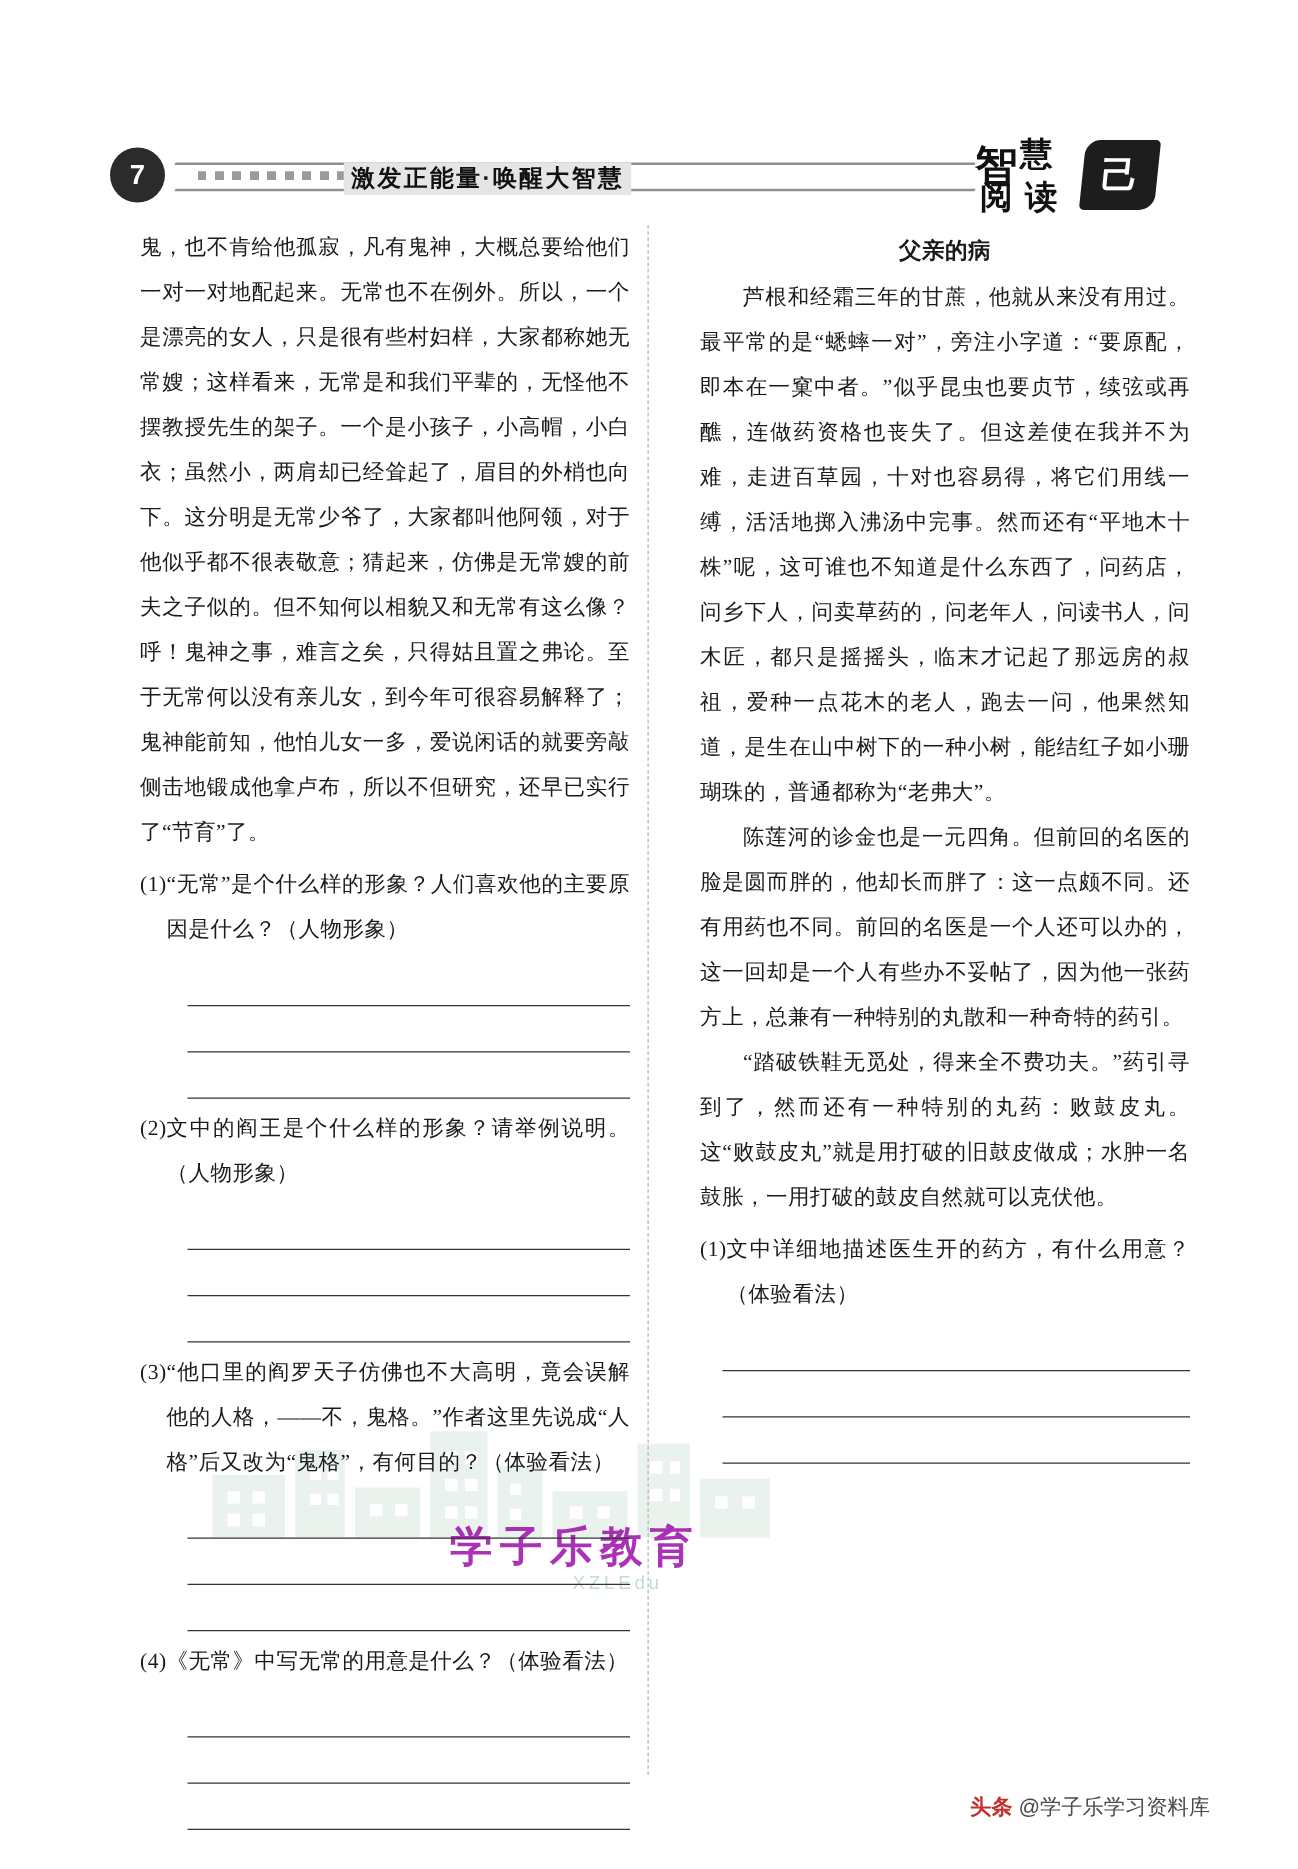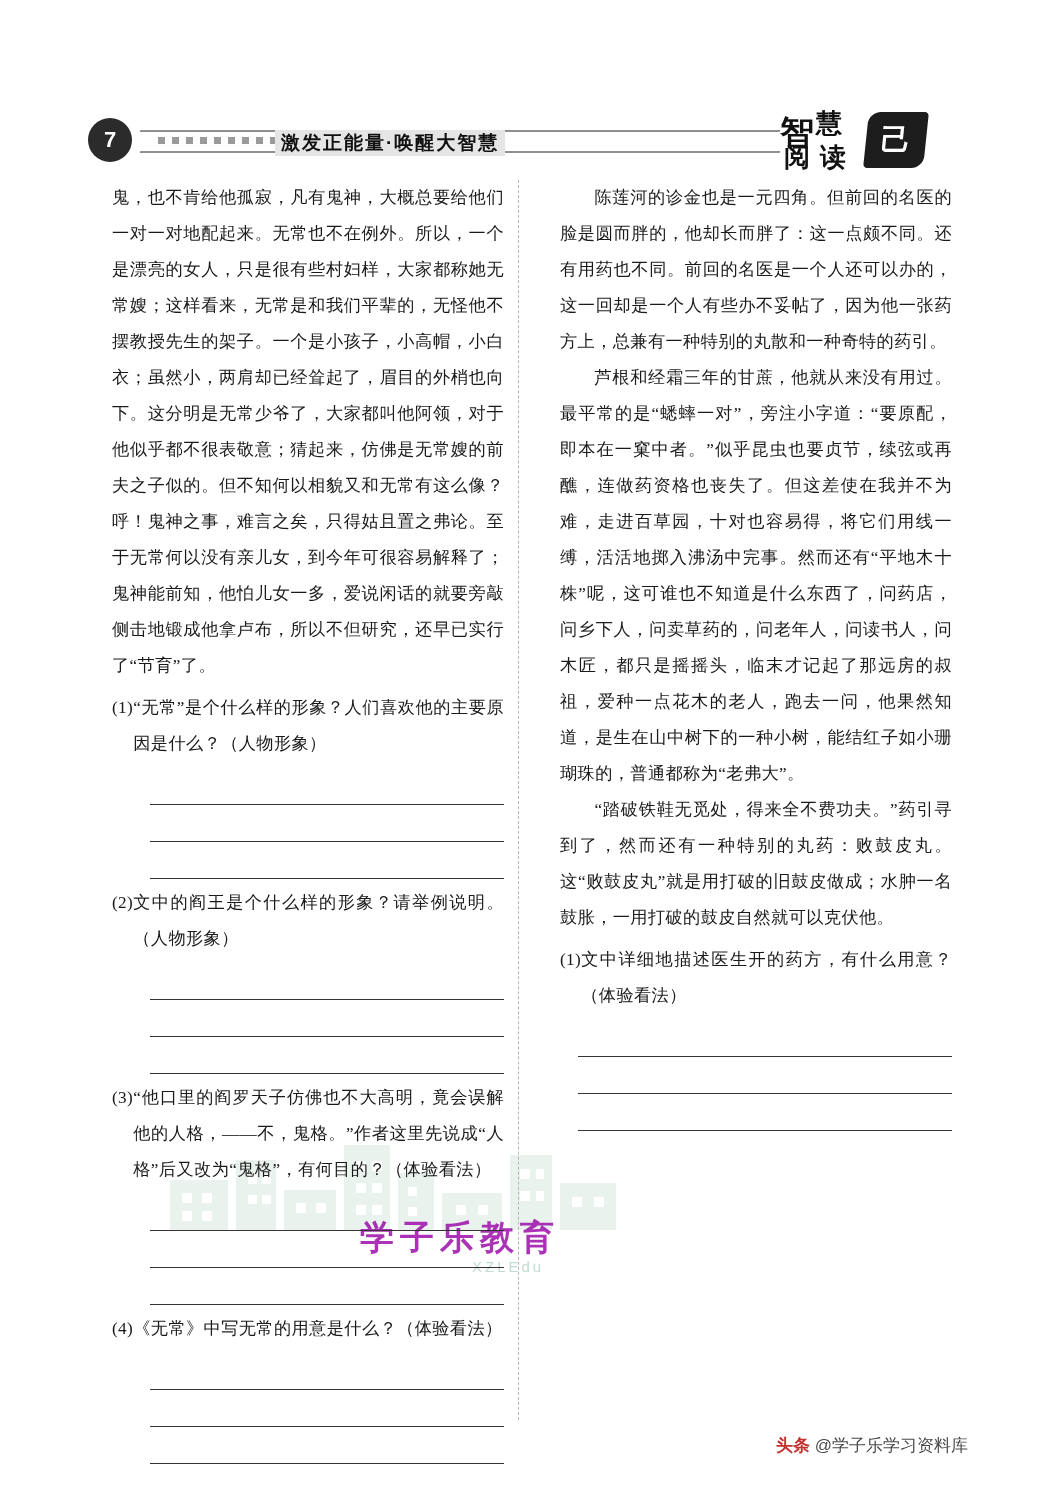--- a/index.html
+++ b/index.html
@@ -120,21 +120,21 @@
     left: 360px; top: 1215px;
     font-family: "Liberation Sans", sans-serif;
     font-size: 34px;
     color: #a21caf;
     letter-spacing: 6px;
     font-weight: bold;
     opacity: 0.9;
   }
   .wm-sub {
     position: absolute;
-    left: 472px; top: 1258px;
+    left: 458px; top: 1258px;
     font-family: "Liberation Sans", sans-serif;
     font-size: 15px;
     color: #c3dcd0;
     letter-spacing: 3px;
   }
   .footer-credit {
     position: absolute;
     right: 70px; bottom: 38px;
     font-family: "Liberation Sans", sans-serif;
     font-size: 17px;
@@ -310,23 +310,24 @@
       <div class="rule"></div>
       <div class="rule"></div>
       <div class="rule"></div>
 
     </div>
 
   </div>
 
   <div class="col col-right">
 
-
+    <p class="art-title">父亲的病</p>
+
+    <p class="indent">芦根和经霜三年的甘蔗，他就从来没有用过。最平常的是“蟋蟀一对”，旁注小字道：“要原配，即本在一窠中者。”似乎昆虫也要贞节，续弦或再醮，连做药资格也丧失了。但这差使在我并不为难，走进百草园，十对也容易得，将它们用线一缚，活活地掷入沸汤中完事。然而还有“平地木十株”呢，这可谁也不知道是什么东西了，问药店，问乡下人，问卖草药的，问老年人，问读书人，问木匠，都只是摇摇头，临末才记起了那远房的叔祖，爱种一点花木的老人，跑去一问，他果然知道，是生在山中树下的一种小树，能结红子如小珊瑚珠的，普通都称为“老弗大”。</p>
     <p class="indent">陈莲河的诊金也是一元四角。但前回的名医的脸是圆而胖的，他却长而胖了：这一点颇不同。还有用药也不同。前回的名医是一个人还可以办的，这一回却是一个人有些办不妥帖了，因为他一张药方上，总兼有一种特别的丸散和一种奇特的药引。</p>
-    <p class="indent">芦根和经霜三年的甘蔗，他就从来没有用过。最平常的是“蟋蟀一对”，旁注小字道：“要原配，即本在一窠中者。”似乎昆虫也要贞节，续弦或再醮，连做药资格也丧失了。但这差使在我并不为难，走进百草园，十对也容易得，将它们用线一缚，活活地掷入沸汤中完事。然而还有“平地木十株”呢，这可谁也不知道是什么东西了，问药店，问乡下人，问卖草药的，问老年人，问读书人，问木匠，都只是摇摇头，临末才记起了那远房的叔祖，爱种一点花木的老人，跑去一问，他果然知道，是生在山中树下的一种小树，能结红子如小珊瑚珠的，普通都称为“老弗大”。</p>
     <p class="indent">“踏破铁鞋无觅处，得来全不费功夫。”药引寻到了，然而还有一种特别的丸药：败鼓皮丸。这“败鼓皮丸”就是用打破的旧鼓皮做成；水肿一名鼓胀，一用打破的鼓皮自然就可以克伏他。</p>
 
     <div class="q">
       <span class="q-num">(1)</span>
       <span class="q-body">文中详细地描述医生开的药方，有什么用意？（体验看法）</span>
     </div>
     <div class="rules">
       <div class="rule full"></div>
       <div class="rule full"></div>
       <div class="rule full"></div>

